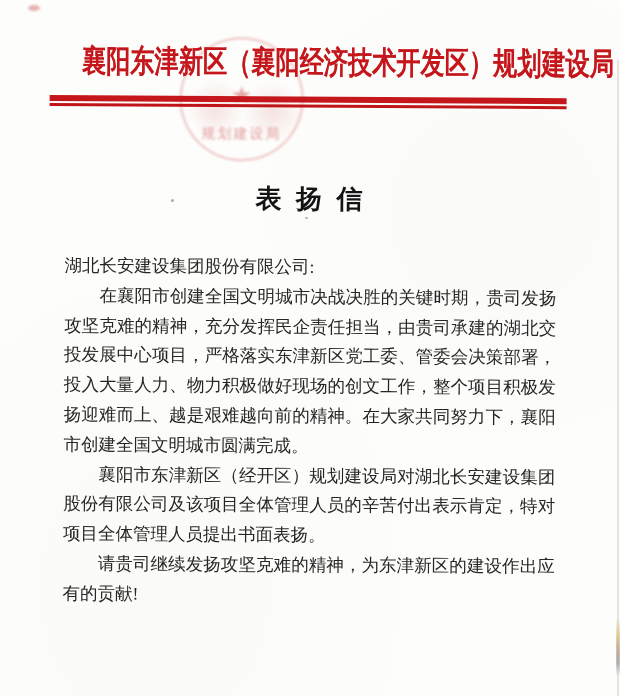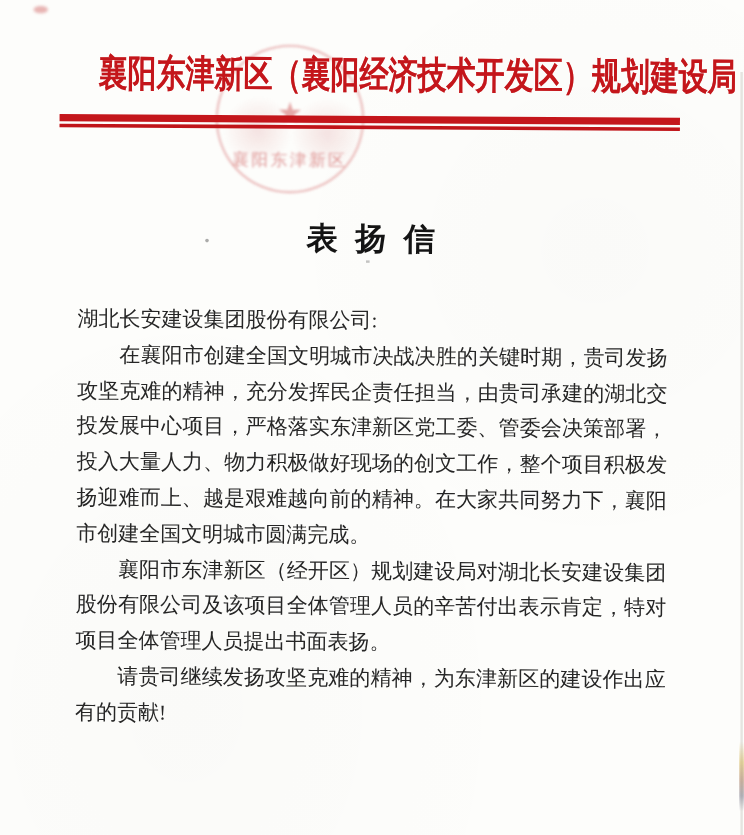--- a/index.html
+++ b/index.html
@@ -102,21 +102,21 @@
   }
 </style>
 </head>
 <body>
 
 <div class="page">
   <div class="tilt">
 
     <div class="seal">
       <div class="seal-star">★</div>
-      <div class="seal-text">襄阳东津新区</div>
+      <div class="seal-text">规划建设局</div>
     </div>
 
     <div class="org-name">襄阳东津新区（襄阳经济技术开发区）规划建设局</div>
     <div class="rule-thick"></div>
     <div class="rule-thin"></div>
 
     <h1 class="title">表 扬 信</h1>
 
     <div class="body-block">
       <div class="bline plain">湖北长安建设集团股份有限公司:</div>

